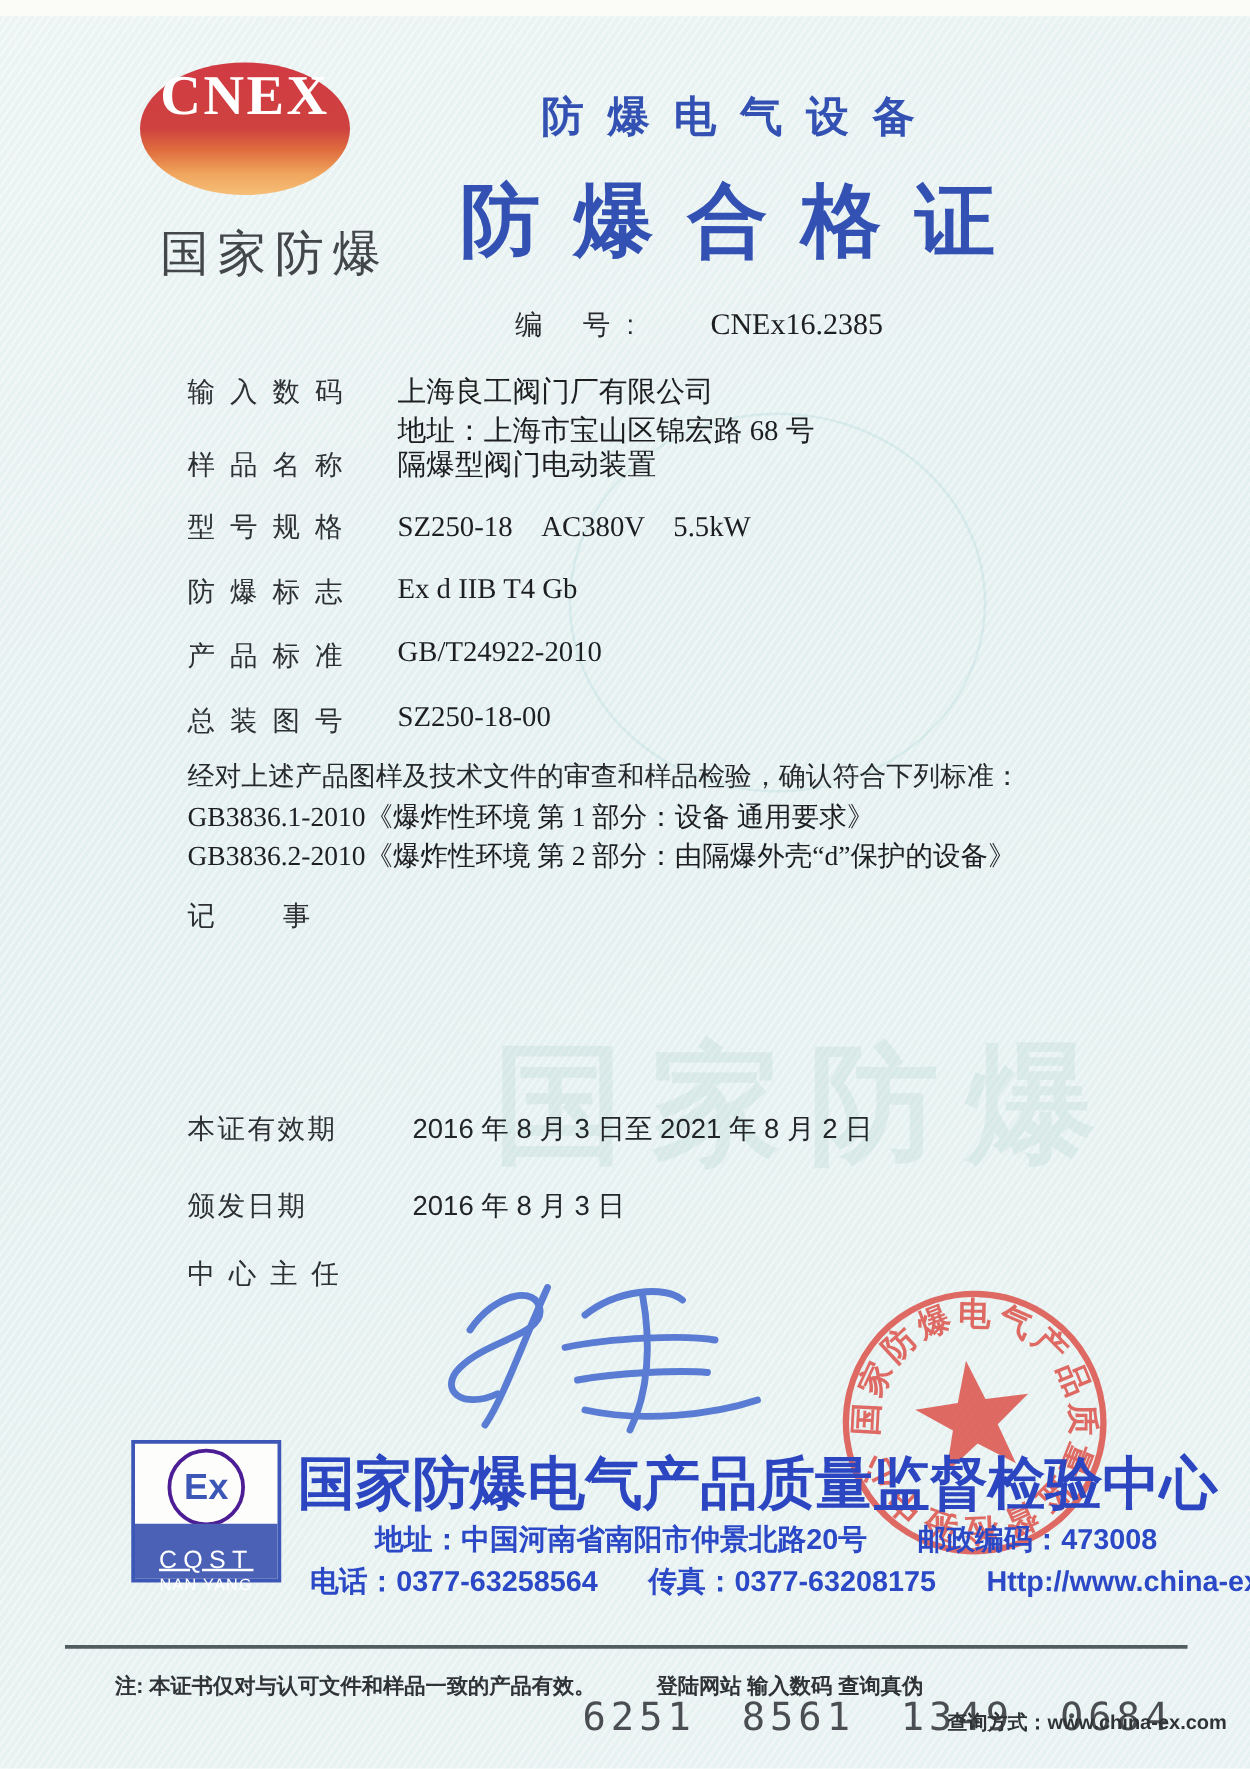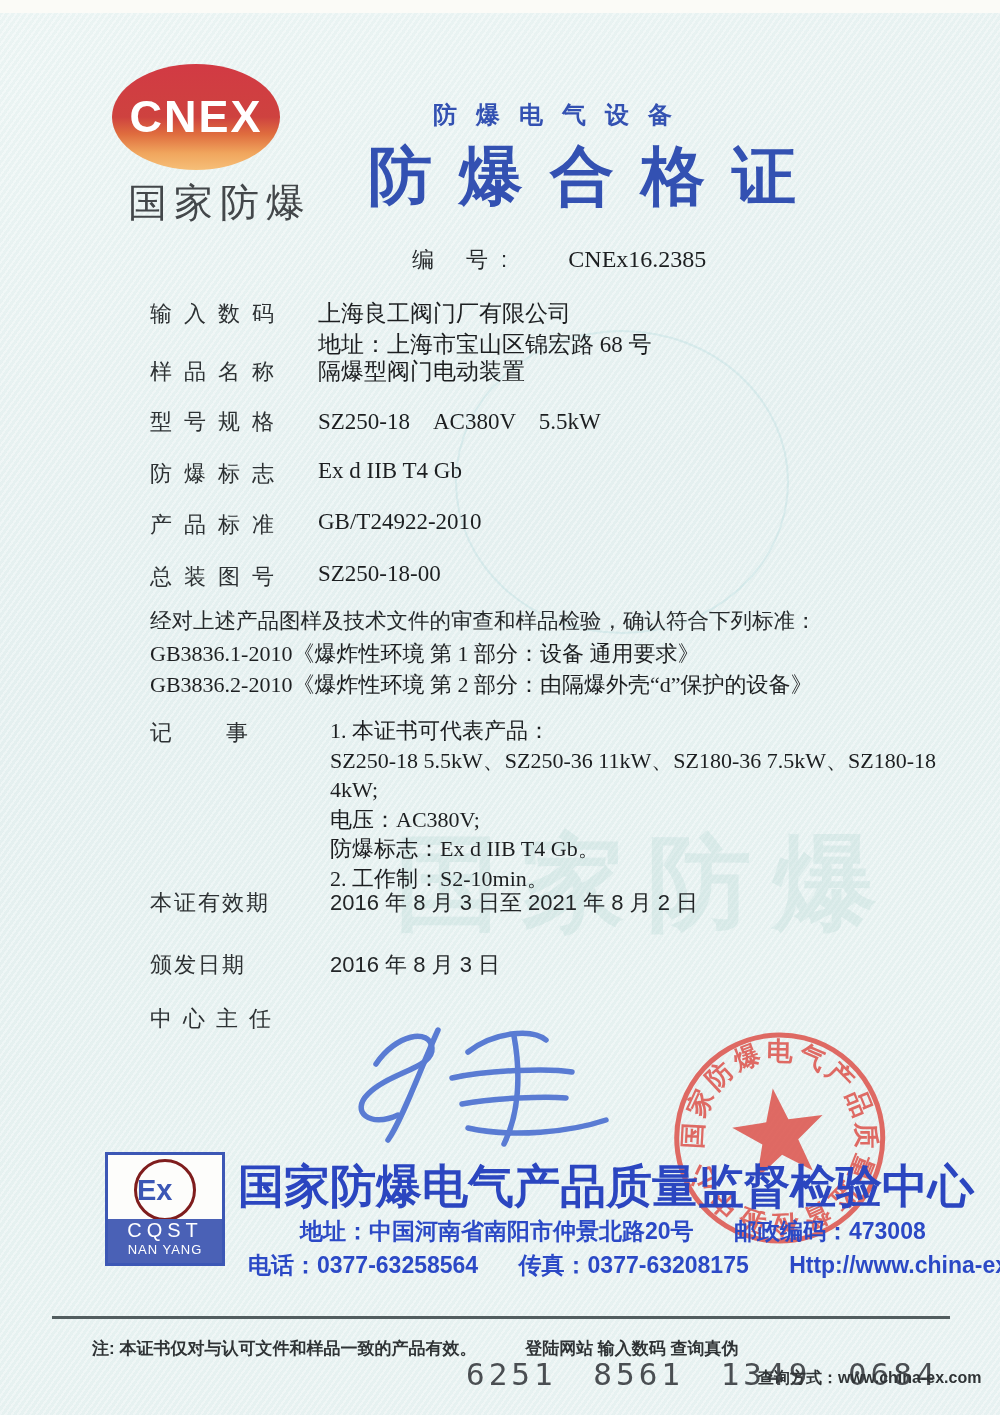--- a/index.html
+++ b/index.html
@@ -12,27 +12,27 @@
     content:"";position:absolute;inset:0;pointer-events:none;
     background:repeating-linear-gradient(125deg,rgba(255,255,255,.28) 0 2px,rgba(190,220,218,.07) 2px 5px);
   }
   .scan-strip{position:absolute;left:0;top:0;width:100%;height:13px;background:#fbfbf7;}
   
   .wm-text{position:absolute;left:395px;top:815px;font-size:104px;font-weight:bold;
     color:rgba(140,198,190,.17);letter-spacing:22px;white-space:nowrap;}
   .wm-circle{position:absolute;left:455px;top:330px;width:330px;height:300px;border-radius:50%;
     border:2px solid rgba(150,205,210,.22);}
   
-  .cnex-oval{position:absolute;left:112px;top:64px;width:168px;height:106px;border-radius:50%;
+  .cnex-oval{position:absolute;left:112px;top:50px;width:168px;height:106px;border-radius:50%;
     background:linear-gradient(to bottom,#d23a44 0%,#ce423f 50%,#df6c3e 66%,#f0a55d 84%,#f6bf78 100%);
-    display:flex;align-items:center;justify-content:center;}
+    display:flex;align-items:flex-start;justify-content:center;font-family:Liberation Serif, serif;}
   .cnex-oval span{color:#fff;font-size:45px;font-weight:bold;letter-spacing:2px;}
   .cnex-caption{position:absolute;left:128px;top:176px;font-size:39px;color:#43474a;letter-spacing:7px;white-space:nowrap;}
   
-  .title-small{position:absolute;left:433px;top:99px;font-size:24px;font-weight:bold;color:#3351b2;
+  .title-small{position:absolute;left:433px;top:71px;font-size:34px;font-weight:bold;color:#3351b2;
     letter-spacing:19px;white-space:nowrap;font-family:Liberation Mono, monospace;}
   .title-big{position:absolute;left:368px;top:133px;font-size:64px;font-weight:bold;color:#3351b2;
     letter-spacing:27px;white-space:nowrap;}
   .cert-no{position:absolute;left:412px;top:245px;font-size:22px;}
   .cert-no .lbl{letter-spacing:13px;color:#26292b;}
   .cert-no .val{font-family:"Liberation Serif",serif;font-size:24px;margin-left:42px;color:#1c1e20;}
   
   .flabel{position:absolute;left:150px;font-size:22px;color:#2d3133;letter-spacing:12px;white-space:nowrap;}
   .fvalue{position:absolute;left:318px;font-family:"Liberation Serif",serif;font-size:23px;color:#1c1e20;white-space:nowrap;}
   .sans-val{position:absolute;left:330px;font-size:22px;color:#232628;white-space:nowrap;}
@@ -41,25 +41,25 @@
   .std-item{position:absolute;left:150px;font-family:"Liberation Serif",serif;font-size:22px;color:#1c1e20;}
   
   .remarks-lines{position:absolute;left:330px;top:716px;font-family:"Liberation Serif",serif;
     font-size:22px;color:#1c1e20;line-height:29.5px;white-space:nowrap;}
   
   .sig{position:absolute;left:318px;top:1012px;}
   
   .stamp{position:absolute;left:648px;top:1008px;transform:rotate(-8deg);}
   
   .ex-logo{position:absolute;left:105px;top:1152px;width:114px;height:108px;border:3px solid #3c57b5;background:#fdfdfb;}
-  .ex-circle{width:56px;height:56px;border:3px solid #7f1d1d;border-radius:50%;margin:4px auto 0;
-    display:flex;align-items:center;justify-content:flex-start;}
+  .ex-circle{width:56px;height:56px;border:3px solid #4c1d95;border-radius:50%;margin:4px auto 0;
+    display:flex;align-items:center;justify-content:center;}
   .ex-circle span{color:#3c57b5;font-size:29px;font-weight:bold;}
   .ex-bottom{position:absolute;left:0;bottom:0;width:100%;height:44px;background:#4a61b6;text-align:center;color:#fff;}
-  .ex-bottom .cqst{display:block;font-size:20px;letter-spacing:5px;margin-top:0;}
+  .ex-bottom .cqst{display:block;font-size:20px;letter-spacing:5px;margin-top:18px;text-decoration:underline;}
   .ex-bottom .ny{display:block;font-size:13px;letter-spacing:1px;}
   
   .org-name{position:absolute;left:238px;top:1156px;font-size:46px;font-weight:bold;color:#2b46c0;
     font-family:"Liberation Serif",serif;white-space:nowrap;letter-spacing:0px;}
   .org-line1{position:absolute;left:300px;top:1216px;font-size:23px;font-weight:bold;color:#2b49c6;white-space:nowrap;}
   .org-line2{position:absolute;left:248px;top:1250px;font-size:23px;font-weight:bold;color:#2b49c6;white-space:nowrap;}
   .org-gap{margin-left:34px;}
   
   .rule{position:absolute;left:52px;top:1316px;width:898px;height:3px;background:#525d5f;}
   .foot-note{position:absolute;left:56px;top:1337px;font-size:17px;font-weight:bold;color:#2f3335;white-space:nowrap;margin-left:36px;}
@@ -107,28 +107,20 @@
   <div class="fvalue" style="top:509px">GB/T24922-2010</div>
 
   <div class="flabel" style="top:562px">总装图号</div>
   <div class="fvalue" style="top:561px">SZ250-18-00</div>
 
   <div class="std-intro">经对上述产品图样及技术文件的审查和样品检验，确认符合下列标准：</div>
   <div class="std-item" style="top:639px">GB3836.1-2010《爆炸性环境 第 1 部分：设备 通用要求》</div>
   <div class="std-item" style="top:670px">GB3836.2-2010《爆炸性环境 第 2 部分：由隔爆外壳“d”保护的设备》</div>
 
   <div class="flabel" style="top:718px;letter-spacing:24px">记  事</div>
-  <div class="remarks-lines">
-    <div>1. 本证书可代表产品：</div>
-    <div>SZ250-18 5.5kW、SZ250-36 11kW、SZ180-36 7.5kW、SZ180-18</div>
-    <div>4kW;</div>
-    <div>电压：AC380V;</div>
-    <div>防爆标志：Ex d IIB T4 Gb。</div>
-    <div>2. 工作制：S2-10min。</div>
-  </div>
 
   <div class="flabel" style="top:888px;letter-spacing:2px">本证有效期</div>
   <div class="sans-val" style="top:888px">2016 年 8 月 3 日至 2021 年 8 月 2 日</div>
 
   <div class="flabel" style="top:950px;letter-spacing:2px">颁发日期</div>
   <div class="sans-val" style="top:950px">2016 年 8 月 3 日</div>
 
   <div class="flabel" style="top:1004px;letter-spacing:11px">中心主任</div>
 
   <svg class="sig" width="330" height="140" viewBox="0 0 330 140">

